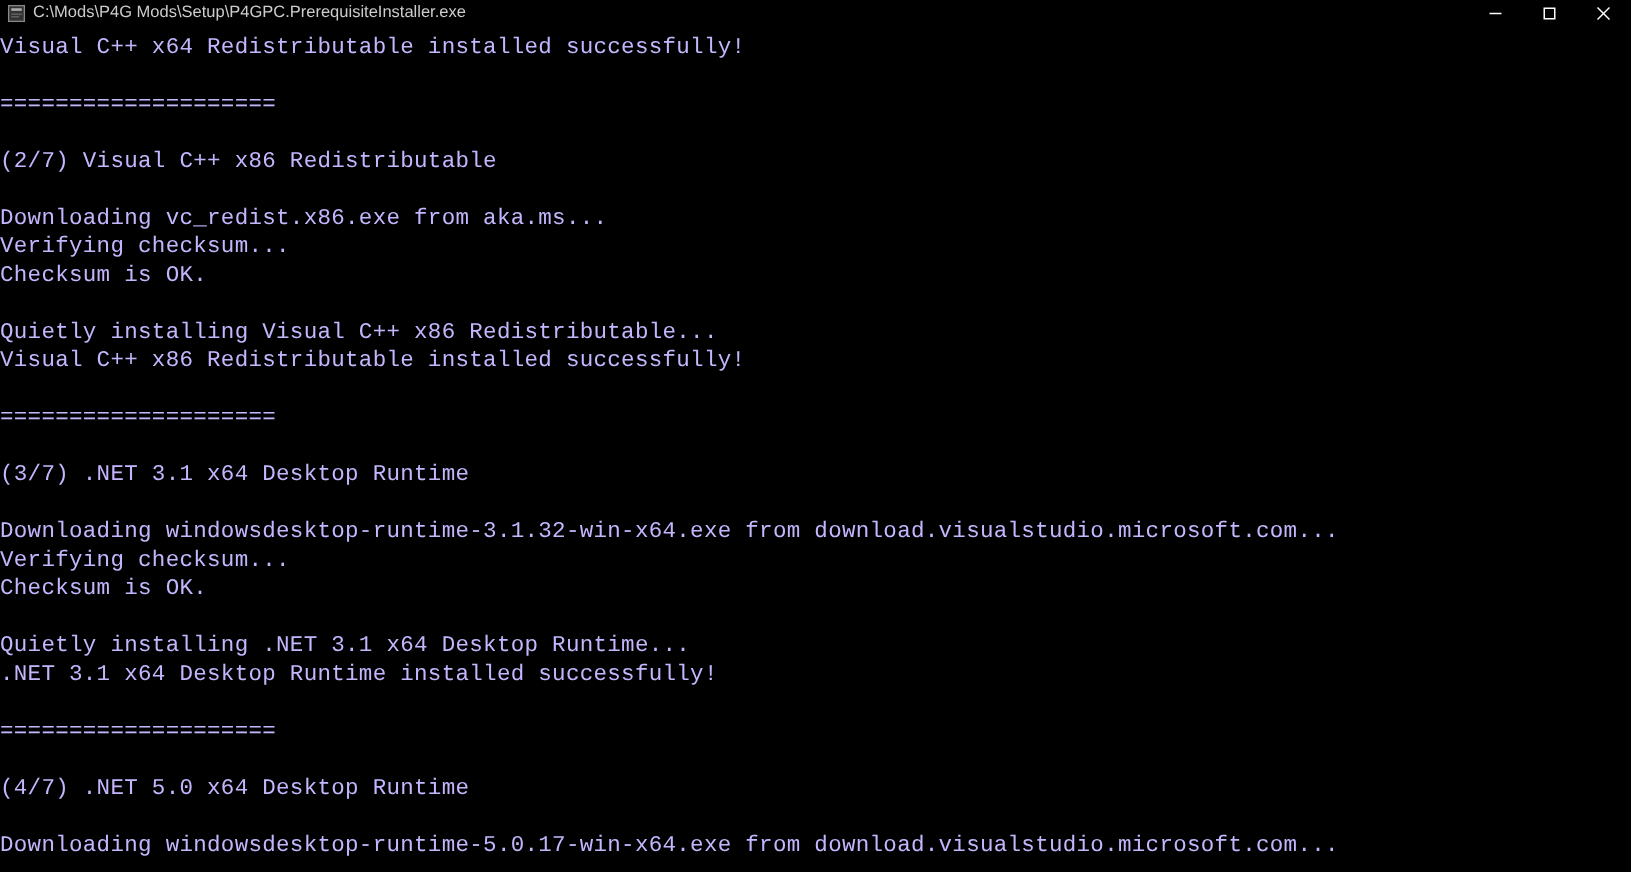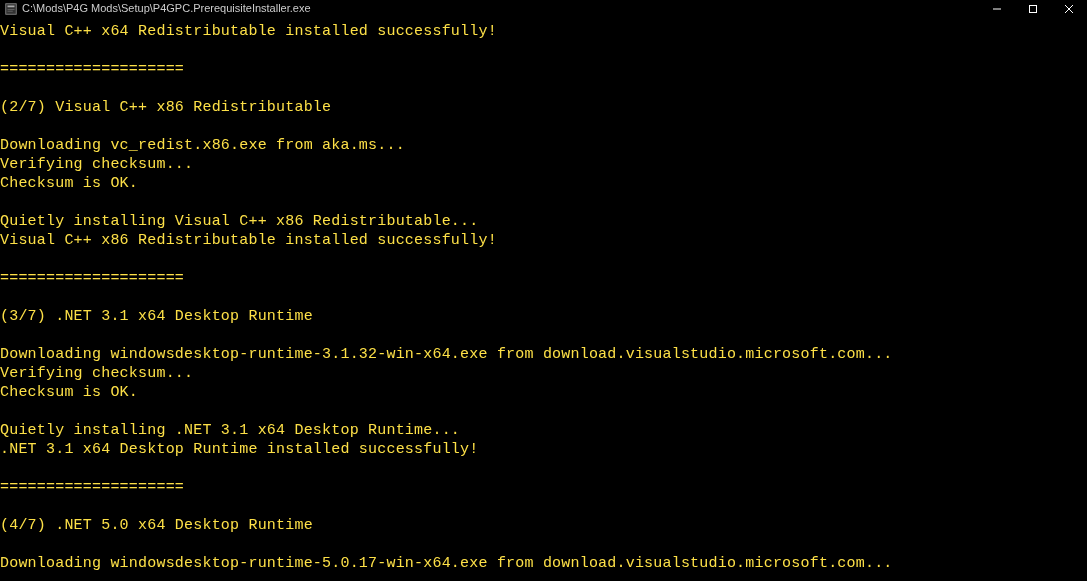--- a/index.html
+++ b/index.html
@@ -54,21 +54,21 @@
       font-size: 10px;
       cursor: default;
     }
     .window-control svg {
       width: 10px;
       height: 10px;
     }
     .console-area {
       flex: 1;
       background: #000000;
-      color: #fde047;
+      color: #c4b5fd;
       font-size: 15px;
       line-height: 19px;
       padding: 4px 0 0 0;
       white-space: pre;
       overflow: hidden;
       letter-spacing: 0.2px;
     }
     .console-line {
       min-height: 19px;
     }

